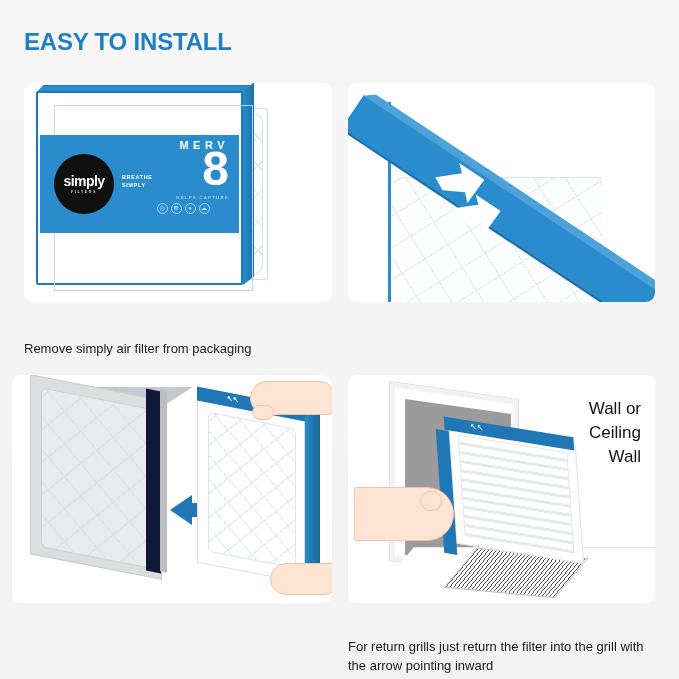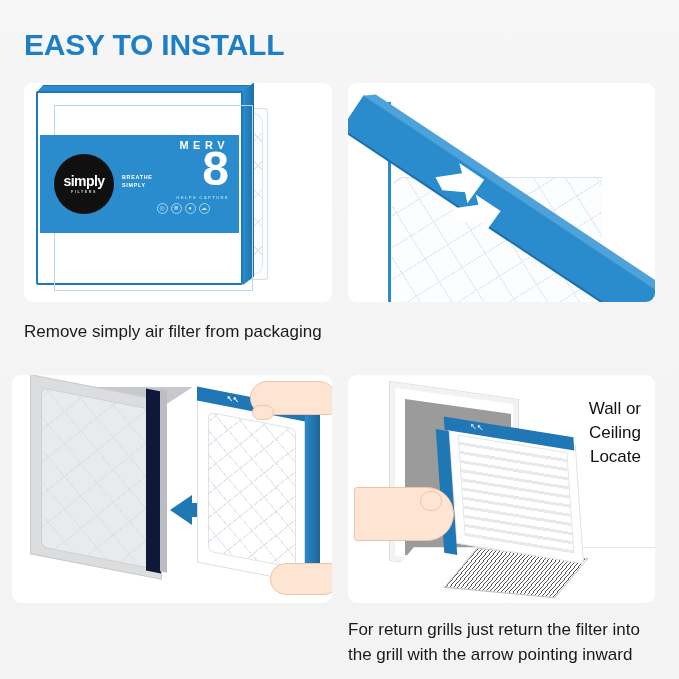--- a/index.html
+++ b/index.html
@@ -11,44 +11,45 @@
   }
   #page {
     position: relative;
     width: 679px; height: 679px;
     background: linear-gradient(180deg,#f6f6f6 0%,#f3f3f3 100%);
   }
   
   #heading {
     position: absolute;
     left: 24px; top: 28px;
-    font-size: 30px;
+    font-size: 24px;
     font-weight: 700;
     letter-spacing: -0.2px;
     color: #1f7fc6;
     font-family: "Liberation Sans", sans-serif;
   }
   
   .panel {
     position: absolute;
     background: #ffffff;
     border-radius: 9px;
     overflow: hidden;
   }
   #panel1 { left: 24px;  top: 83px;  width: 308px; height: 219px; }
   #panel2 { left: 348px; top: 83px;  width: 307px; height: 219px; }
   #panel3 { left: 12px;  top: 375px; width: 320px; height: 228px; }
   #panel4 { left: 348px; top: 375px; width: 307px; height: 228px; }
 
   .caption {
     position: absolute;
-    font-size: 17px;
+    font-size: 13px;
     color: #1a1a1a;
     line-height: 1.45;
     font-family: "Liberation Sans", sans-serif;
+    margin-top: 20px;
   }
   #cap1 { left: 24px;  top: 320px; width: 310px; }
   #cap2 { left: 348px; top: 320px; width: 300px; }
   #cap3 { left: 24px;  top: 618px; width: 300px; }
   #cap4 { left: 348px; top: 618px; width: 310px; }
 
   
   #p1stage { position: absolute; left: 0; top: 0; width: 100%; height: 100%; }
 
   
@@ -471,18 +472,18 @@
       <div id="p4-grill-arrowbadge">↖↖</div>
     </div>
     <div id="p4-grill-leftedge"></div>
 
     <div id="p4-hand"></div>
     <div id="p4-hand-thumb"></div>
 
     <div id="p4-label">
       <div>Wall or</div>
       <div>Ceiling</div>
-      <div>Locate</div>
+      <div>Wall</div>
     </div>
   </div>
   <div class="caption" id="cap4">For return grills just return the filter into the grill with the arrow pointing inward</div>
 
 </div>
 
 </body></html>

